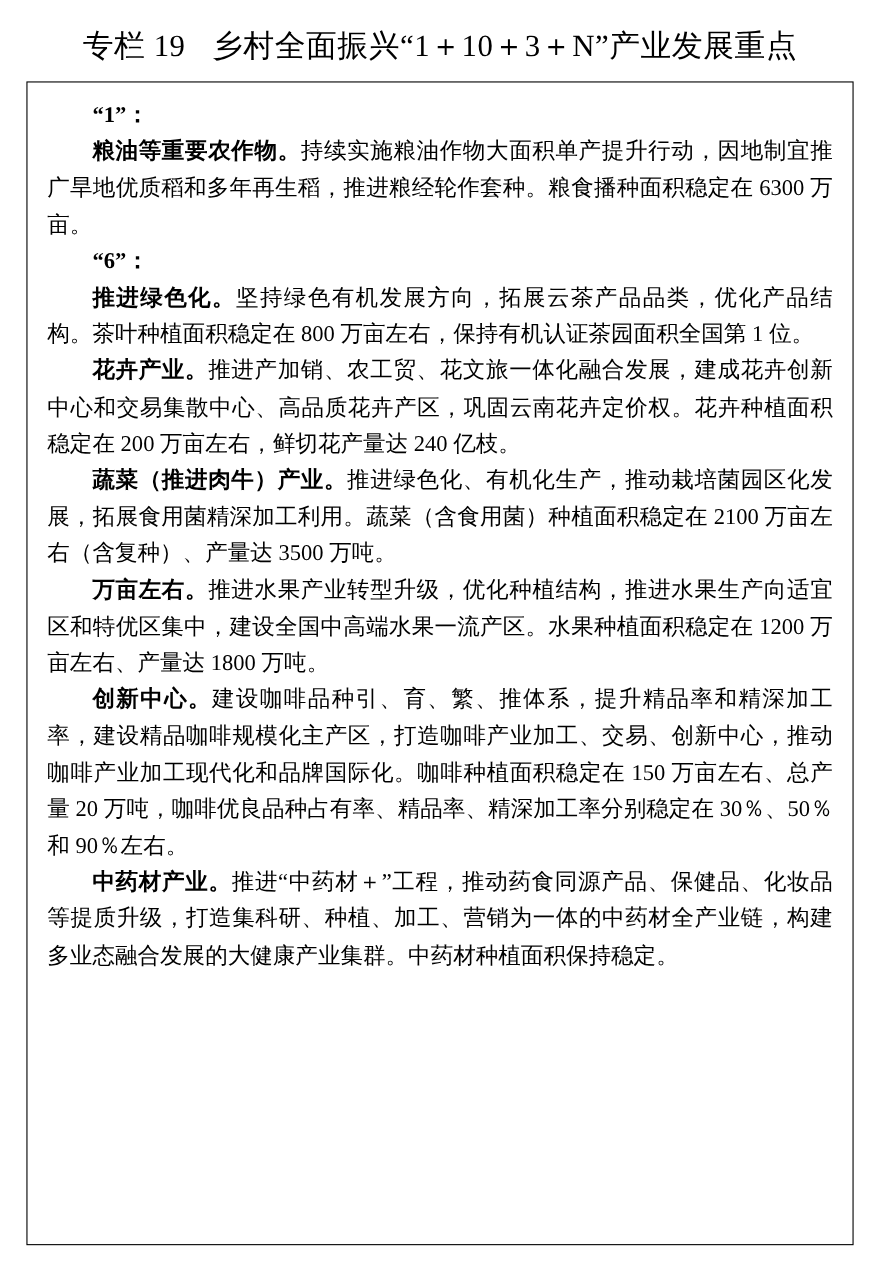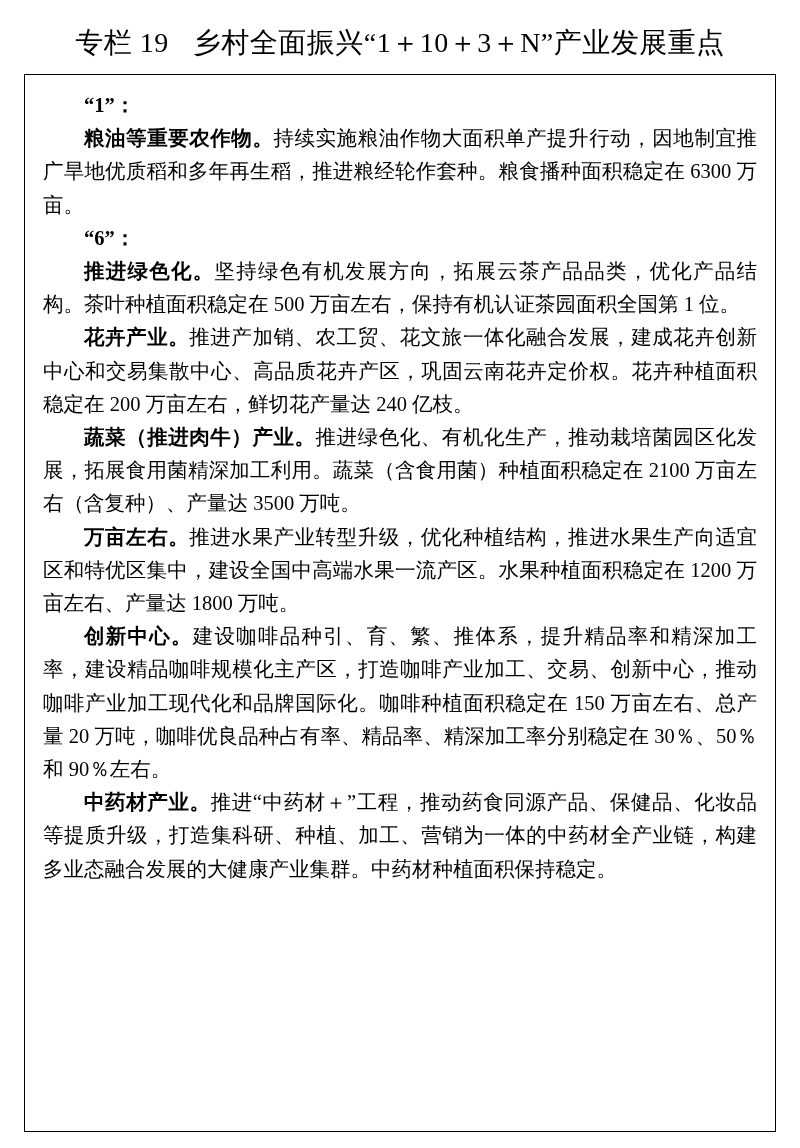--- a/index.html
+++ b/index.html
@@ -65,21 +65,21 @@
   </div>
 
   <div class="frame">
 
     <p><span class="quoted-label">“1”：</span></p>
 
     <p><span class="lead">粮油等重要农作物。</span><span>持续实施粮油作物大面积单产提升行动，因地制宜推广旱地优质稻和多年再生稻，推进粮经轮作套种。粮食播种面积稳定在 6300 万亩。</span></p>
 
     <p><span class="quoted-label">“6”：</span></p>
 
-    <p><span class="lead">推进绿色化。</span><span>坚持绿色有机发展方向，拓展云茶产品品类，优化产品结构。茶叶种植面积稳定在 500 万亩左右，保持有机认证茶园面积全国第 1 位。</span></p>
+    <p><span class="lead">推进绿色化。</span><span>坚持绿色有机发展方向，拓展云茶产品品类，优化产品结构。茶叶种植面积稳定在 800 万亩左右，保持有机认证茶园面积全国第 1 位。</span></p>
 
     <p><span class="lead">花卉产业。</span><span>推进产加销、农工贸、花文旅一体化融合发展，建成花卉创新中心和交易集散中心、高品质花卉产区，巩固云南花卉定价权。花卉种植面积稳定在 200 万亩左右，鲜切花产量达 240 亿枝。</span></p>
 
     <p><span class="lead">蔬菜（推进肉牛）产业。</span><span>推进绿色化、有机化生产，推动栽培菌园区化发展，拓展食用菌精深加工利用。蔬菜（含食用菌）种植面积稳定在 2100 万亩左右（含复种）、产量达 3500 万吨。</span></p>
 
     <p><span class="lead">万亩左右。</span><span>推进水果产业转型升级，优化种植结构，推进水果生产向适宜区和特优区集中，建设全国中高端水果一流产区。水果种植面积稳定在 1200 万亩左右、产量达 1800 万吨。</span></p>
 
 
     <p><span class="lead">创新中心。</span><span>建设咖啡品种引、育、繁、推体系，提升精品率和精深加工率，建设精品咖啡规模化主产区，打造咖啡产业加工、交易、创新中心，推动咖啡产业加工现代化和品牌国际化。咖啡种植面积稳定在 150 万亩左右、总产量 20 万吨，咖啡优良品种占有率、精品率、精深加工率分别稳定在 30％、50％和 90％左右。</span></p>
 

